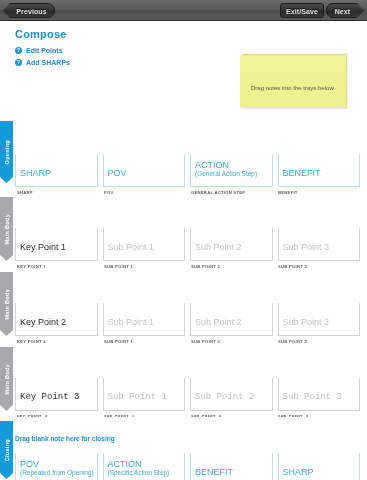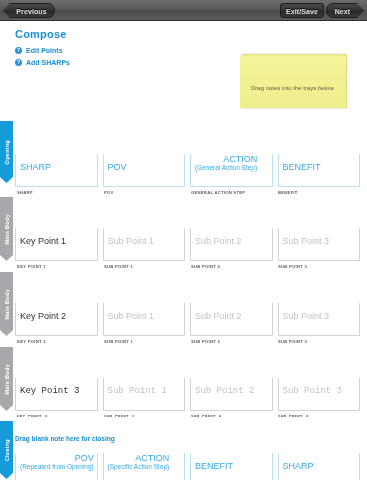--- a/index.html
+++ b/index.html
@@ -187,26 +187,25 @@
     cursor: pointer;
   }
   .tray.gray {
     border-left-color: #d4d4d4;
     border-right-color: #d4d4d4;
     border-bottom-color: #d4d4d4;
   }
   .tray-title {
     position: absolute;
     left: 4px;
-    bottom: 14px;
+    bottom: 8px;
     font-size: 9px;
     color: #37aae1;
     line-height: 10px;
     white-space: nowrap;
-    text-align: right;
   }
   .tray-title.dark   { color: #2f2f2f; font-size: 9px; }
   .tray-title.muted  { color: #c3c3c3; font-size: 9px; }
   .tray-title .sub {
     display: block;
     font-size: 6.5px;
     line-height: 8px;
   }
   .tray-caption {
     position: absolute;

